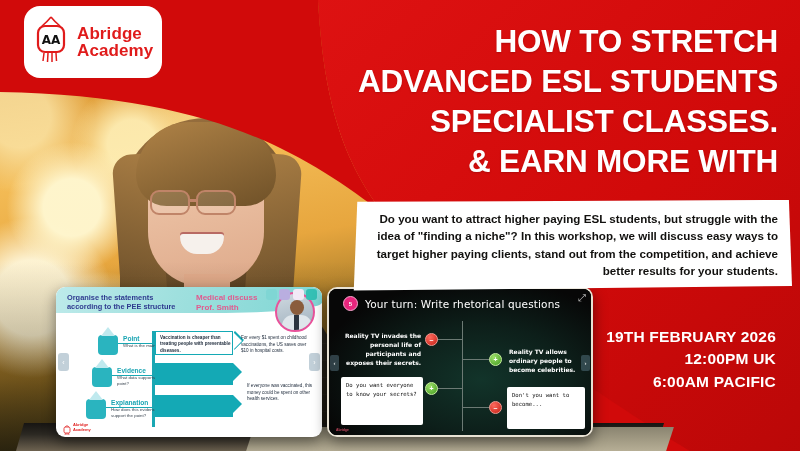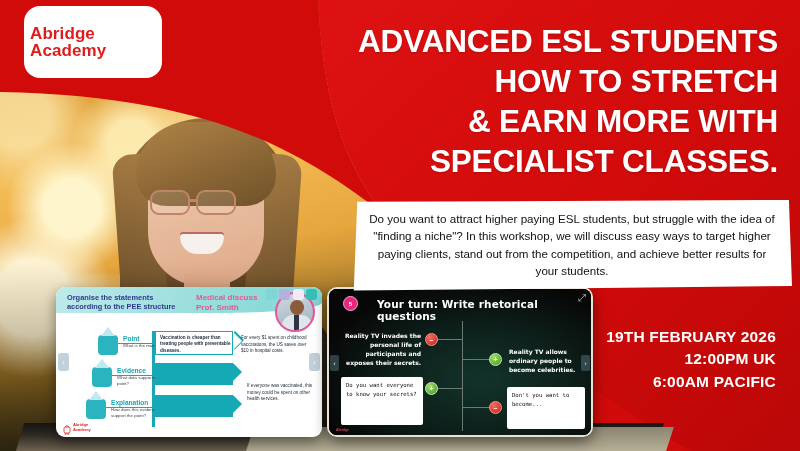--- a/index.html
+++ b/index.html
@@ -66,21 +66,21 @@
   
   .headline{ position:absolute; right:22px; top:22px; width:556px; text-align:right; z-index:6; }
   .headline div{ color:#fff; font-weight:700; font-size:31.5px; line-height:1.265;
     letter-spacing:-.2px; text-shadow:0 1px 2px rgba(90,0,0,.3); white-space:nowrap; }
 
   
   .subbox{ position:absolute; left:352px; top:200px; width:440px; z-index:6;
     background:#fff; padding:10px 14px 11px 14px; text-align:center;
     clip-path:polygon(1.2% 2%, 99.3% 0%, 100% 95%, .4% 100%);
     box-shadow:0 2px 5px rgba(0,0,0,.2); }
-  .subbox p{ color:#12110f; font-weight:400; font-size:11.6px; line-height:1.5; }
+  .subbox p{ color:#12110f; font-weight:700; font-size:11.6px; line-height:1.5;text-align:right; }
 
   
   .dateblock{ position:absolute; right:24px; top:326px; text-align:right; z-index:6; }
   .dateblock div{ color:#fff; font-weight:700; font-size:15.5px; line-height:1.45; letter-spacing:.2px; }
 
   
   .base{ position:absolute; left:20px; bottom:0; width:640px; height:28px; z-index:4;
     background:linear-gradient(to bottom,#171512,#2b2822 40%,#6d6250 100%);
     transform:skewX(-16deg); }
   .base2{ position:absolute; left:250px; bottom:0; width:420px; height:24px; z-index:4;
@@ -130,22 +130,22 @@
     background:rgba(120,150,170,.45); color:#fff; font-size:7px; display:flex;
     align-items:center; justify-content:center; }
 
   
   .slideB{ position:absolute; left:327px; top:287px; width:266px; height:150px; z-index:5;
     background:#0c0c0c; border-radius:10px; overflow:hidden;
     border:2px solid #e8e2d4; box-shadow:0 5px 14px rgba(0,0,0,.5); }
   .sb-bg{ position:absolute; inset:0; background:
       radial-gradient(ellipse at 58% 62%, #12342a 0%, #0d1f1a 42%, #070707 78%),
       #070707; }
-  .sb-title{ position:absolute; left:48px; top:9px; color:#fff; font-size:10.5px;
-    font-weight:700; letter-spacing:.15px; font-family:"DejaVu Sans", sans-serif; }
+  .sb-title{ position:absolute; left:36px; top:9px; color:#fff; font-size:10.5px;
+    font-weight:400; letter-spacing:.15px; font-family:"DejaVu Sans", sans-serif; }
   .sb-badge{ position:absolute; left:14px; top:7px; width:15px; height:15px; border-radius:50%;
     background:#e8267d; border:1.5px solid #f6a8cd; color:#fff; font-size:6px; font-weight:700;
     display:flex; align-items:center; justify-content:center; }
   .sb-vline{ position:absolute; left:133px; top:32px; width:1.2px; height:110px; background:#6c7a74; }
   .sb-hline{ position:absolute; height:1.2px; background:#6c7a74; }
   .dot{ position:absolute; width:13px; height:13px; border-radius:50%;
     display:flex; align-items:center; justify-content:center; color:#fff; font-size:7px; font-weight:700; }
   .dot.red{ background:radial-gradient(circle at 35% 30%,#ff6a5e,#c31f14); border:1px solid #f09a92; }
   .dot.green{ background:radial-gradient(circle at 35% 30%,#9fe06a,#3f9b1e); border:1px solid #c8f0a0; }
   .sb-stmt{ position:absolute; color:#fff; font-size:6px; line-height:1.5; font-weight:700;
@@ -190,31 +190,40 @@
           <stop offset="0" stop-color="#e81818"></stop>
           <stop offset=".55" stop-color="#d10a0a"></stop>
           <stop offset="1" stop-color="#a80606"></stop>
         </linearGradient>
       </defs>
       <path d="M0,0 L318,0 C322,62 330,148 385,215 C300,150 210,96 0,92 Z" fill="#d10a0a"></path>
     </svg>
   </div>
 
   <div class="logo">
+    <div class="logo-mark">
+      <svg width="42" height="56" viewBox="0 0 42 56">
+        <path d="M21 3 C17 8 12 12 12 12" stroke="#e01b1b" stroke-width="1.6" fill="none"></path>
+        <path d="M21 3 C25 8 30 12 30 12" stroke="#e01b1b" stroke-width="1.6" fill="none"></path>
+        <rect x="8" y="12" width="26" height="26" rx="7" fill="none" stroke="#e01b1b" stroke-width="2.2"></rect>
+        <text x="21" y="30" text-anchor="middle" font-family="DejaVu Sans, sans-serif" font-size="12" font-weight="700" fill="#111">AA</text>
+        <path d="M14 39 L13 47 M18 39 L17.5 48 M22 39 L22 48 M26 39 L26.5 47" stroke="#e01b1b" stroke-width="1.5" fill="none"></path>
+      </svg>
+    </div>
     <div class="logo-text">
       <span>Abridge</span>
       <span>Academy</span>
     </div>
   </div>
 
   <div class="headline">
+    <div>HOW TO STRETCH</div>
     <div>ADVANCED ESL STUDENTS</div>
-    <div>HOW TO STRETCH</div>
+    <div>SPECIALIST CLASSES.</div>
     <div>&amp; EARN MORE WITH</div>
-    <div>SPECIALIST CLASSES.</div>
   </div>
 
   <div class="subbox">
     <p>Do you want to attract higher paying ESL students, but struggle with the idea of "finding a niche"? In this workshop, we will discuss easy ways to target higher paying clients, stand out from the competition, and achieve better results for your students.</p>
   </div>
 
   <div class="dateblock">
     <div>19TH FEBRUARY 2026</div>
     <div>12:00PM UK</div>
     <div>6:00AM PACIFIC</div>

